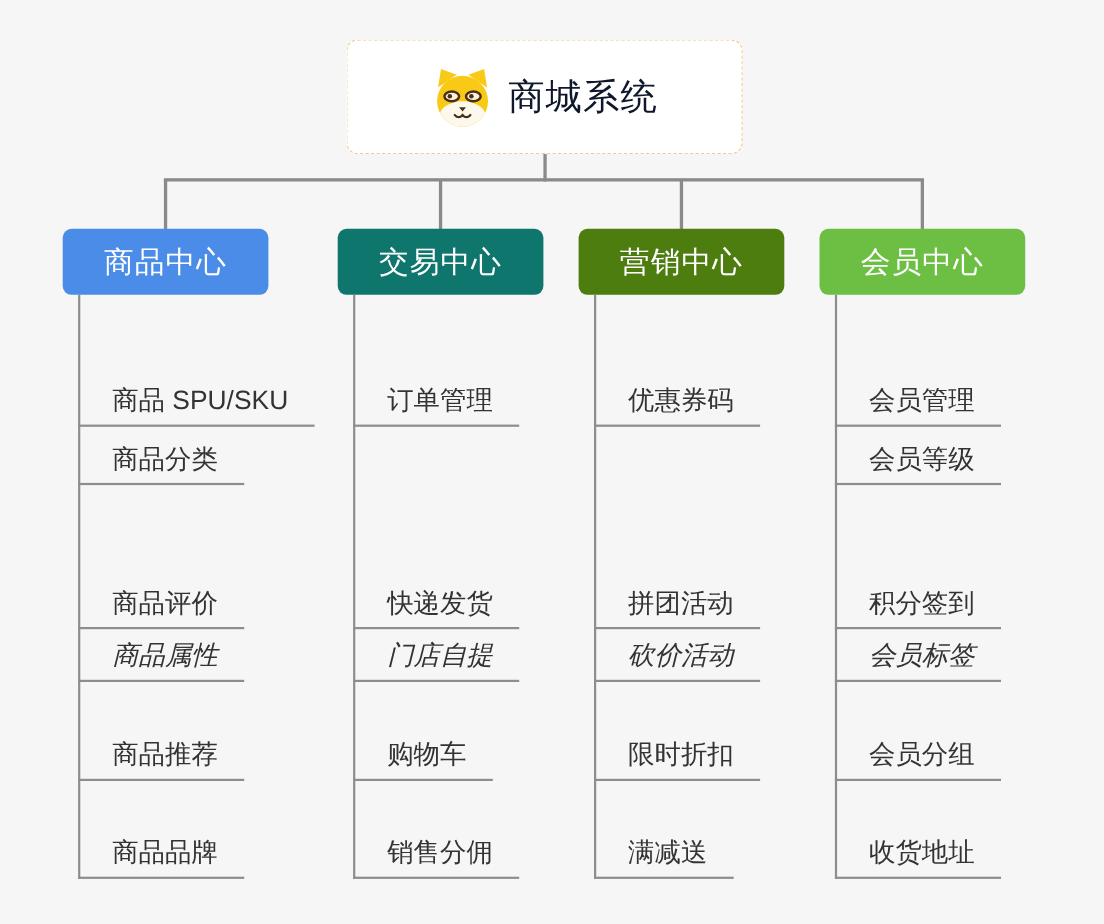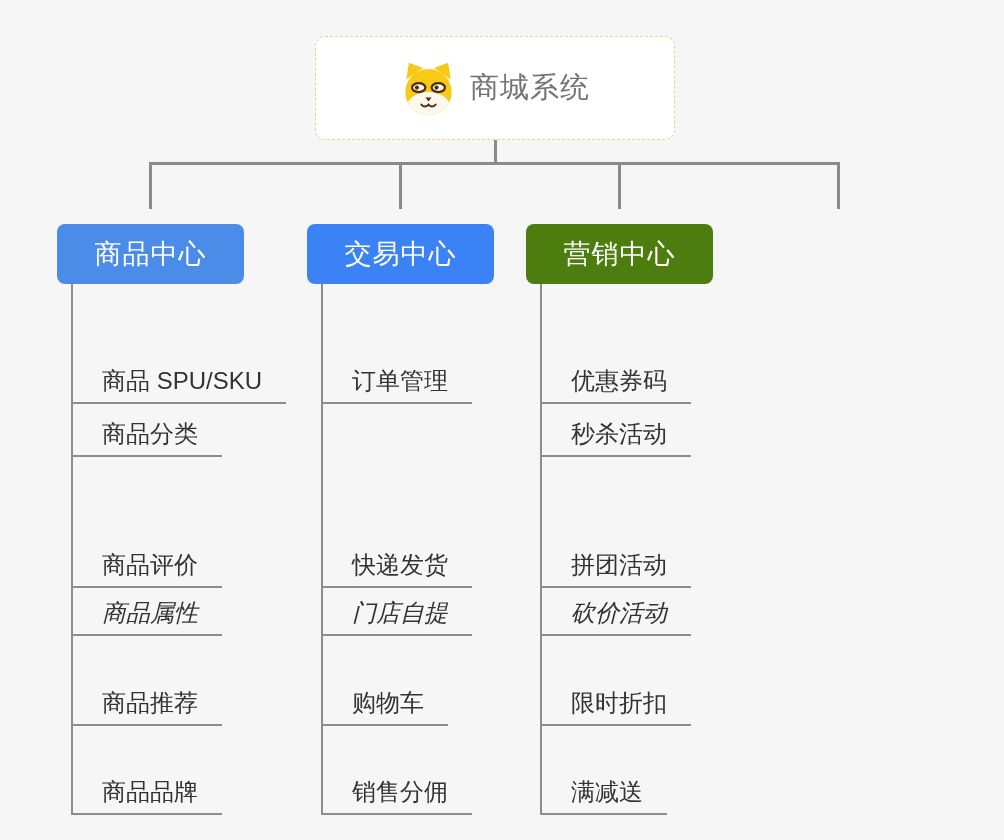--- a/index.html
+++ b/index.html
@@ -23,27 +23,27 @@
   .drop-3 { left:837px; }
 
   
   .root-node {
     position:absolute; left:315px; top:36px; width:360px; height:104px;
     background:#ffffff; border:1px dashed #f3cc86; border-radius:10px;
     display:flex; align-items:center; justify-content:center; gap:13px;
     cursor:pointer;
   }
   .root-title {
-    font-size:29px; color:#737373; letter-spacing:1px; white-space:nowrap;
+    font-size:33px; color:#0f172a; letter-spacing:1px; white-space:nowrap;
   }
   .dog { width:57px; height:57px; display:inline-block; }
   .dog svg { width:100%; height:100%; display:block; }
 
   
-  .branch { position:absolute; top:224px; width:187px; height:600px; }
+  .branch { position:absolute; top:208px; width:187px; height:600px; }
   .branch-0 { left:57px; }
   .branch-1 { left:307px; }
   .branch-2 { left:526px; }
   .branch-3 { left:745px; }
 
   .branch-head {
     position:absolute; left:0; top:0; width:187px; height:60px;
     border-radius:8px; color:#ffffff; font-size:27px;
     display:flex; align-items:center; justify-content:center;
     letter-spacing:1px; cursor:pointer;
@@ -110,34 +110,43 @@
     <div class="vline"></div>
     <div class="leaf leaf-0">商品 SPU/SKU</div>
     <div class="leaf leaf-1">商品分类</div>
     <div class="leaf leaf-2">商品评价</div>
     <div class="leaf leaf-3">商品属性</div>
     <div class="leaf leaf-4">商品推荐</div>
     <div class="leaf leaf-5">商品品牌</div>
   </div>
 
   <div class="branch branch-1">
-    <div class="branch-head" style="background-color: #3b82f6;">交易中心</div>
+    <div class="branch-head" style="background-color: #0f766e;">交易中心</div>
     <div class="vline"></div>
     <div class="leaf leaf-0">订单管理</div>
     <div class="leaf leaf-2">快递发货</div>
     <div class="leaf leaf-3">门店自提</div>
     <div class="leaf leaf-4">购物车</div>
     <div class="leaf leaf-5">销售分佣</div>
   </div>
 
   <div class="branch branch-2">
     <div class="branch-head" style="background-color: #4d7c0f;">营销中心</div>
     <div class="vline"></div>
     <div class="leaf leaf-0">优惠券码</div>
-    <div class="leaf leaf-1">秒杀活动</div>
     <div class="leaf leaf-2">拼团活动</div>
     <div class="leaf leaf-3">砍价活动</div>
     <div class="leaf leaf-4">限时折扣</div>
     <div class="leaf leaf-5">满减送</div>
   </div>
 
+  <div class="branch branch-3">
+    <div class="branch-head" style="background-color: rgb(109, 191, 68);">会员中心</div>
+    <div class="vline"></div>
+    <div class="leaf leaf-0">会员管理</div>
+    <div class="leaf leaf-1">会员等级</div>
+    <div class="leaf leaf-2">积分签到</div>
+    <div class="leaf leaf-3">会员标签</div>
+    <div class="leaf leaf-4">会员分组</div>
+    <div class="leaf leaf-5">收货地址</div>
+  </div>
 
 </div>
 
 </body></html>

